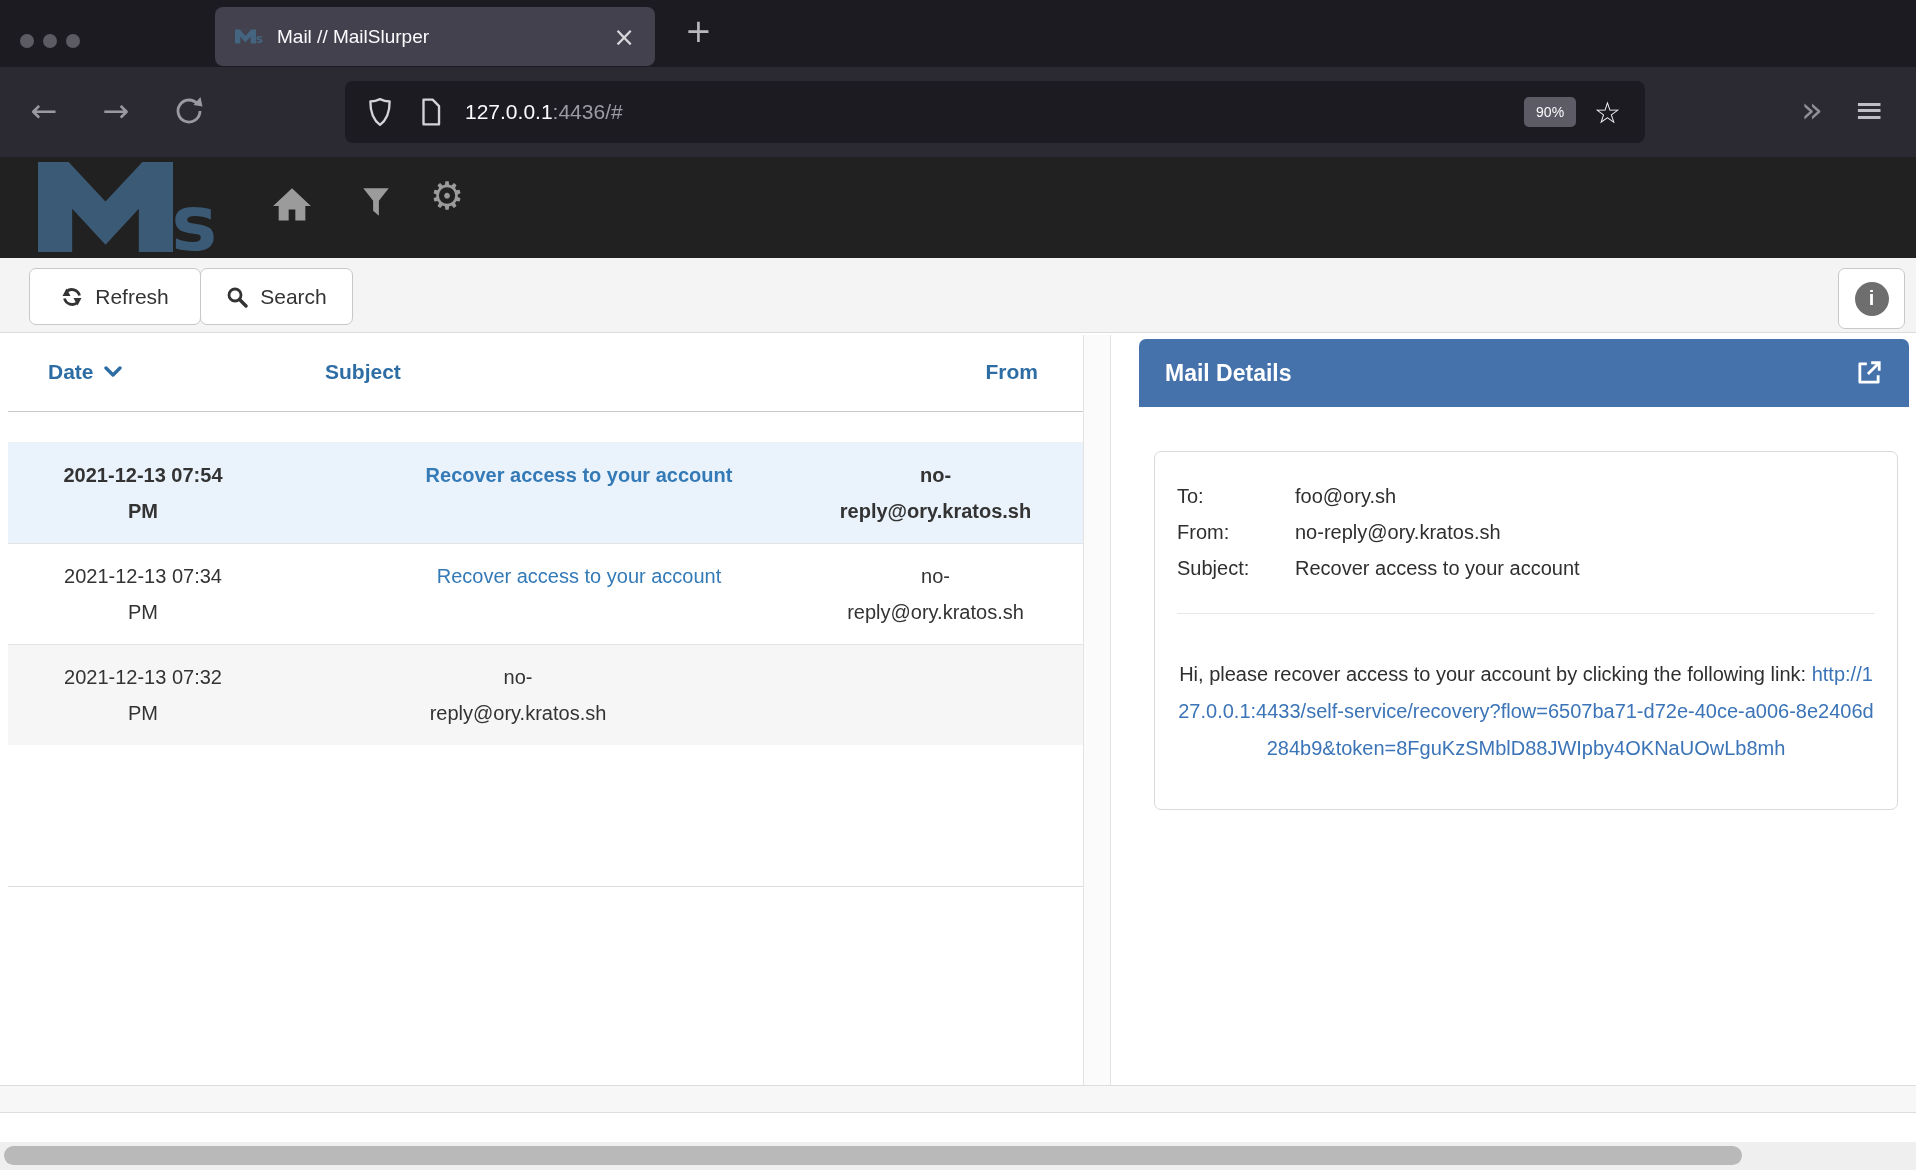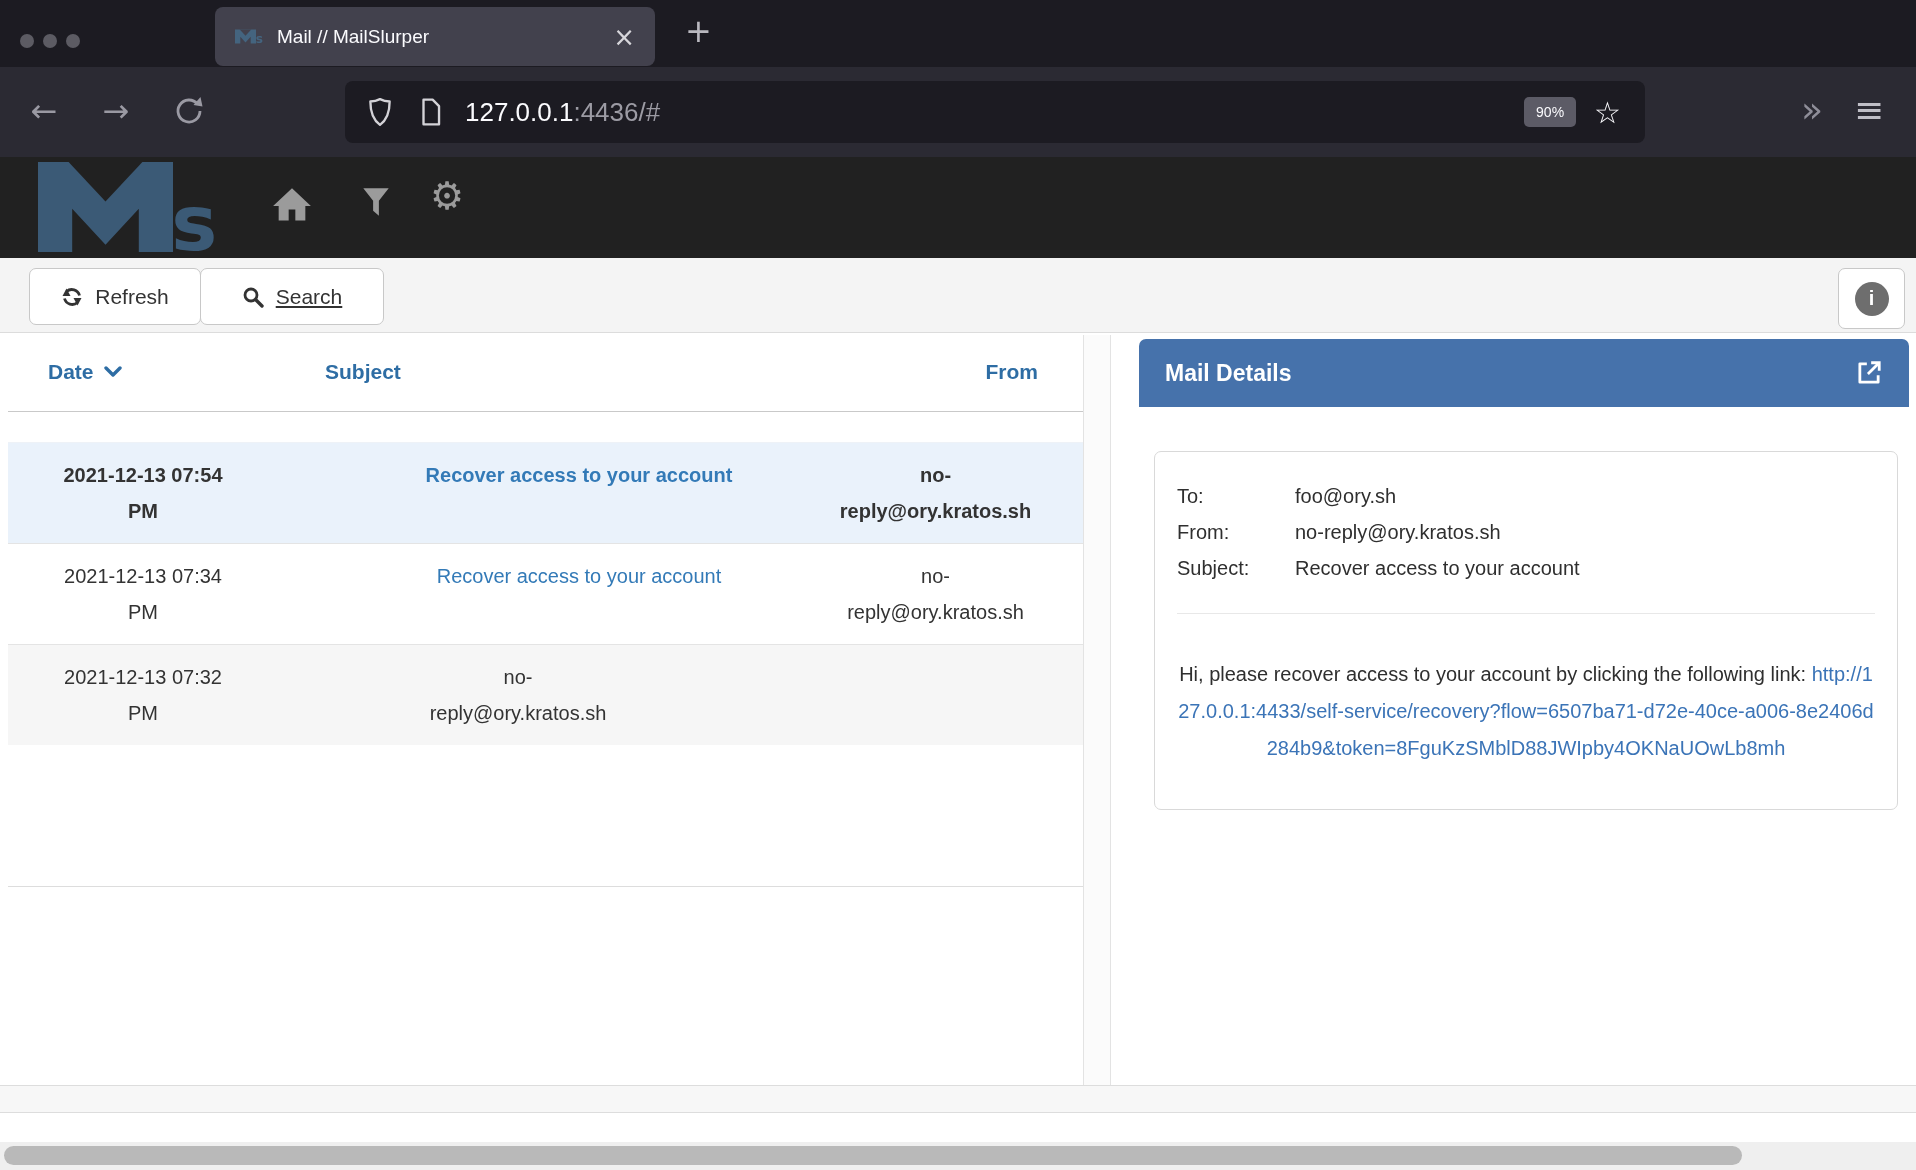--- a/index.html
+++ b/index.html
@@ -15,42 +15,42 @@
   .tab-title{color:#fbfbfe;font-size:19px;margin-left:14px;white-space:nowrap;}
   .tab-close{margin-left:auto;color:#d7d6db;font-size:26px;line-height:1;cursor:default;}
   .newtab{position:absolute;left:685px;top:12px;color:#b9b8bf;font-size:32px;}
 
   
   .navbar{position:absolute;left:0;top:67px;width:1916px;height:90px;background:#2b2a33;}
   .nav-btn{position:absolute;top:0;width:48px;height:90px;line-height:88px;text-align:center;
            color:#9a99a3;font-size:32px;}
   .urlbar{position:absolute;left:345px;top:14px;width:1300px;height:62px;background:#1c1b22;border-radius:8px;
           display:flex;align-items:center;padding:0 14px 0 22px;box-sizing:border-box;}
-  .url-text{margin-left:22px;font-size:26px;color:#fbfbfe;white-space:nowrap;}
+  .url-text{margin-left:22px;font-size:21px;color:#fbfbfe;white-space:nowrap;}
   .url-rest{color:#9c9ba4;}
   .zoom-badge{margin-left:auto;background:#5c5b66;color:#fbfbfe;font-size:14px;border-radius:5px;padding:7px 12px;}
   .star{margin:0 10px 0 18px;color:#fbfbfe;font-size:30px;}
   .ovf{position:absolute;left:1782px;top:0;width:56px;height:90px;line-height:86px;text-align:center;color:#8f8e99;font-size:36px;letter-spacing:-4px;}
   .menu{position:absolute;left:1841px;top:0;width:56px;height:90px;line-height:86px;text-align:center;color:#bfbec6;font-size:36px;}
 
   
   .site-header{position:absolute;left:0;top:157px;width:1916px;height:101px;background:#212121;}
   .logo{position:absolute;left:30px;top:5px;}
   .hdr-ico{position:absolute;top:30px;}
   .ico-home{left:272px;}
   .ico-filter{left:362px;}
   .ico-gear{left:430px;top:20px;color:#9b9b9b;font-size:38px;line-height:1;}
 
   
   .actionbar{position:absolute;left:0;top:258px;width:1916px;height:75px;background:#f4f4f4;
              border-bottom:1px solid #dcdcdc;box-sizing:border-box;}
   .btn{position:absolute;top:10px;height:57px;background:#fff;border:1px solid #c8c8c8;border-radius:7px;
        display:flex;align-items:center;justify-content:center;gap:12px;font-size:21px;color:#333;box-sizing:border-box;}
   .btn-refresh{left:29px;width:172px;}
-  .btn-search{left:200px;width:184px;text-decoration:underline;}
+  .btn-search{left:200px;width:153px;}
   .btn-info{left:1838px;top:10px;width:67px;height:61px;}
   .info-circle{width:34px;height:34px;border-radius:50%;background:#6e6e6e;color:#fff;display:flex;
                align-items:center;justify-content:center;font-size:20px;font-weight:bold;}
 
   
   .content{position:absolute;left:0;top:333px;width:1916px;height:753px;background:#fff;}
   .left-panel{position:absolute;left:8px;top:0;width:1075px;height:554px;border-bottom:1px solid #ddd;box-sizing:border-box;}
   .lrow{display:grid;grid-template-columns:240px 585px 250px;box-sizing:border-box;}
   .list-head{height:79px;border-bottom:1px solid #c9c9c9;align-items:center;}
   .hcell{font-size:21px;font-weight:bold;color:#2e6da4;}

